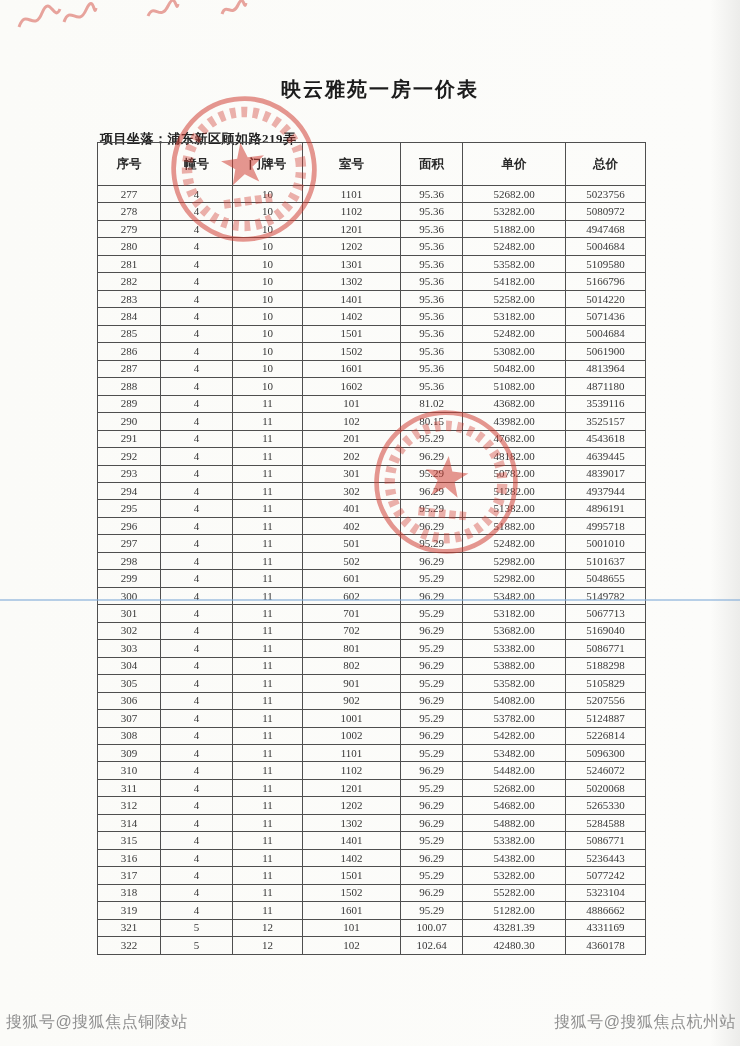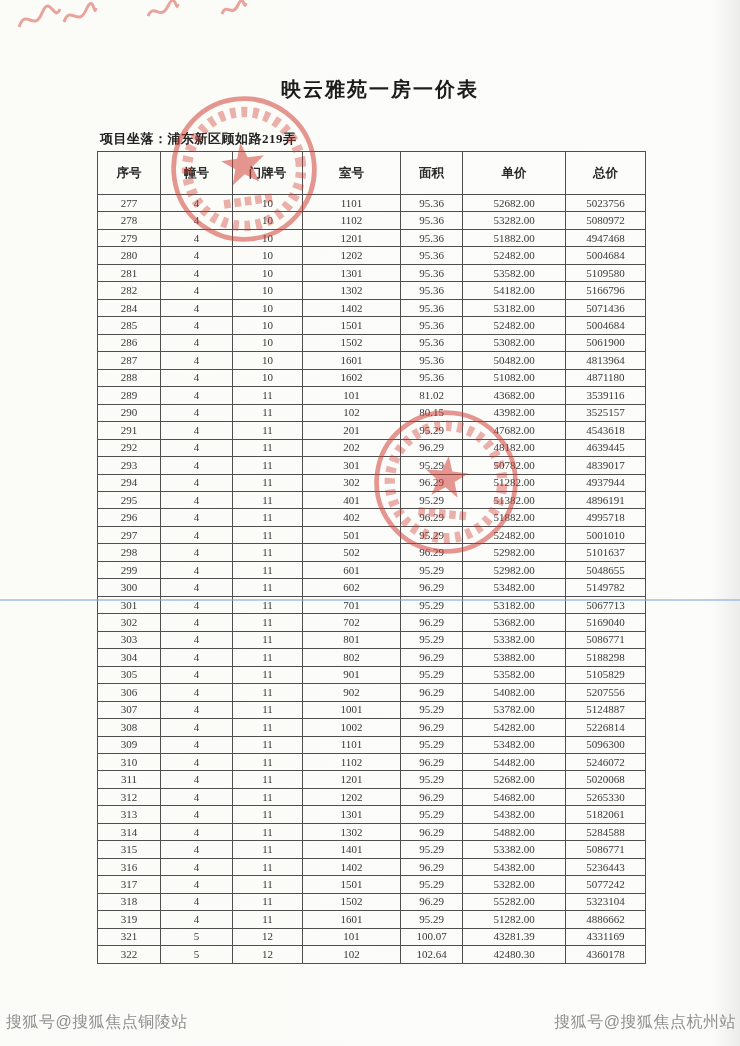--- a/index.html
+++ b/index.html
@@ -14,21 +14,21 @@
   }
   .doc-title{
     position:absolute;top:76px;left:10px;width:740px;text-align:center;
     font-size:20px;font-weight:bold;color:#1c1c1c;letter-spacing:2px;
   }
   .location-line{
     position:absolute;top:130px;left:100px;
     font-size:13px;font-weight:bold;color:#222;letter-spacing:0.5px;text-align:right;
   }
   table.price-table{
-    position:absolute;top:151px;left:97px;width:548px;height:813px;
+    position:absolute;top:142px;left:97px;width:548px;height:813px;
     border-collapse:collapse;table-layout:fixed;
   }
   .price-table th,.price-table td{
     border:1px solid #4f4f4f;text-align:center;vertical-align:middle;
     color:#373737;white-space:nowrap;overflow:hidden;padding:0;line-height:1;
   }
   .price-table th{height:42px;font-size:12.5px;font-weight:bold;color:#2a2a2a;}
   .price-table td{font-size:11px;}
   .seal-wrap{
     position:absolute;opacity:0.52;pointer-events:none;
@@ -130,20 +130,29 @@
         <tr>
           <td>282</td>
           <td>4</td>
           <td>10</td>
           <td>1302</td>
           <td>95.36</td>
           <td>54182.00</td>
           <td>5166796</td>
         </tr>
         <tr>
+          <td>283</td>
+          <td>4</td>
+          <td>10</td>
+          <td>1401</td>
+          <td>95.36</td>
+          <td>52582.00</td>
+          <td>5014220</td>
+        </tr>
+        <tr>
           <td>284</td>
           <td>4</td>
           <td>10</td>
           <td>1402</td>
           <td>95.36</td>
           <td>53182.00</td>
           <td>5071436</td>
         </tr>
         <tr>
           <td>285</td>
@@ -389,29 +398,20 @@
           <td>5020068</td>
         </tr>
         <tr>
           <td>312</td>
           <td>4</td>
           <td>11</td>
           <td>1202</td>
           <td>96.29</td>
           <td>54682.00</td>
           <td>5265330</td>
-        </tr>
-        <tr>
-          <td>313</td>
-          <td>4</td>
-          <td>11</td>
-          <td>1301</td>
-          <td>95.29</td>
-          <td>54382.00</td>
-          <td>5182061</td>
         </tr>
         <tr>
           <td>314</td>
           <td>4</td>
           <td>11</td>
           <td>1302</td>
           <td>96.29</td>
           <td>54882.00</td>
           <td>5284588</td>
         </tr>

